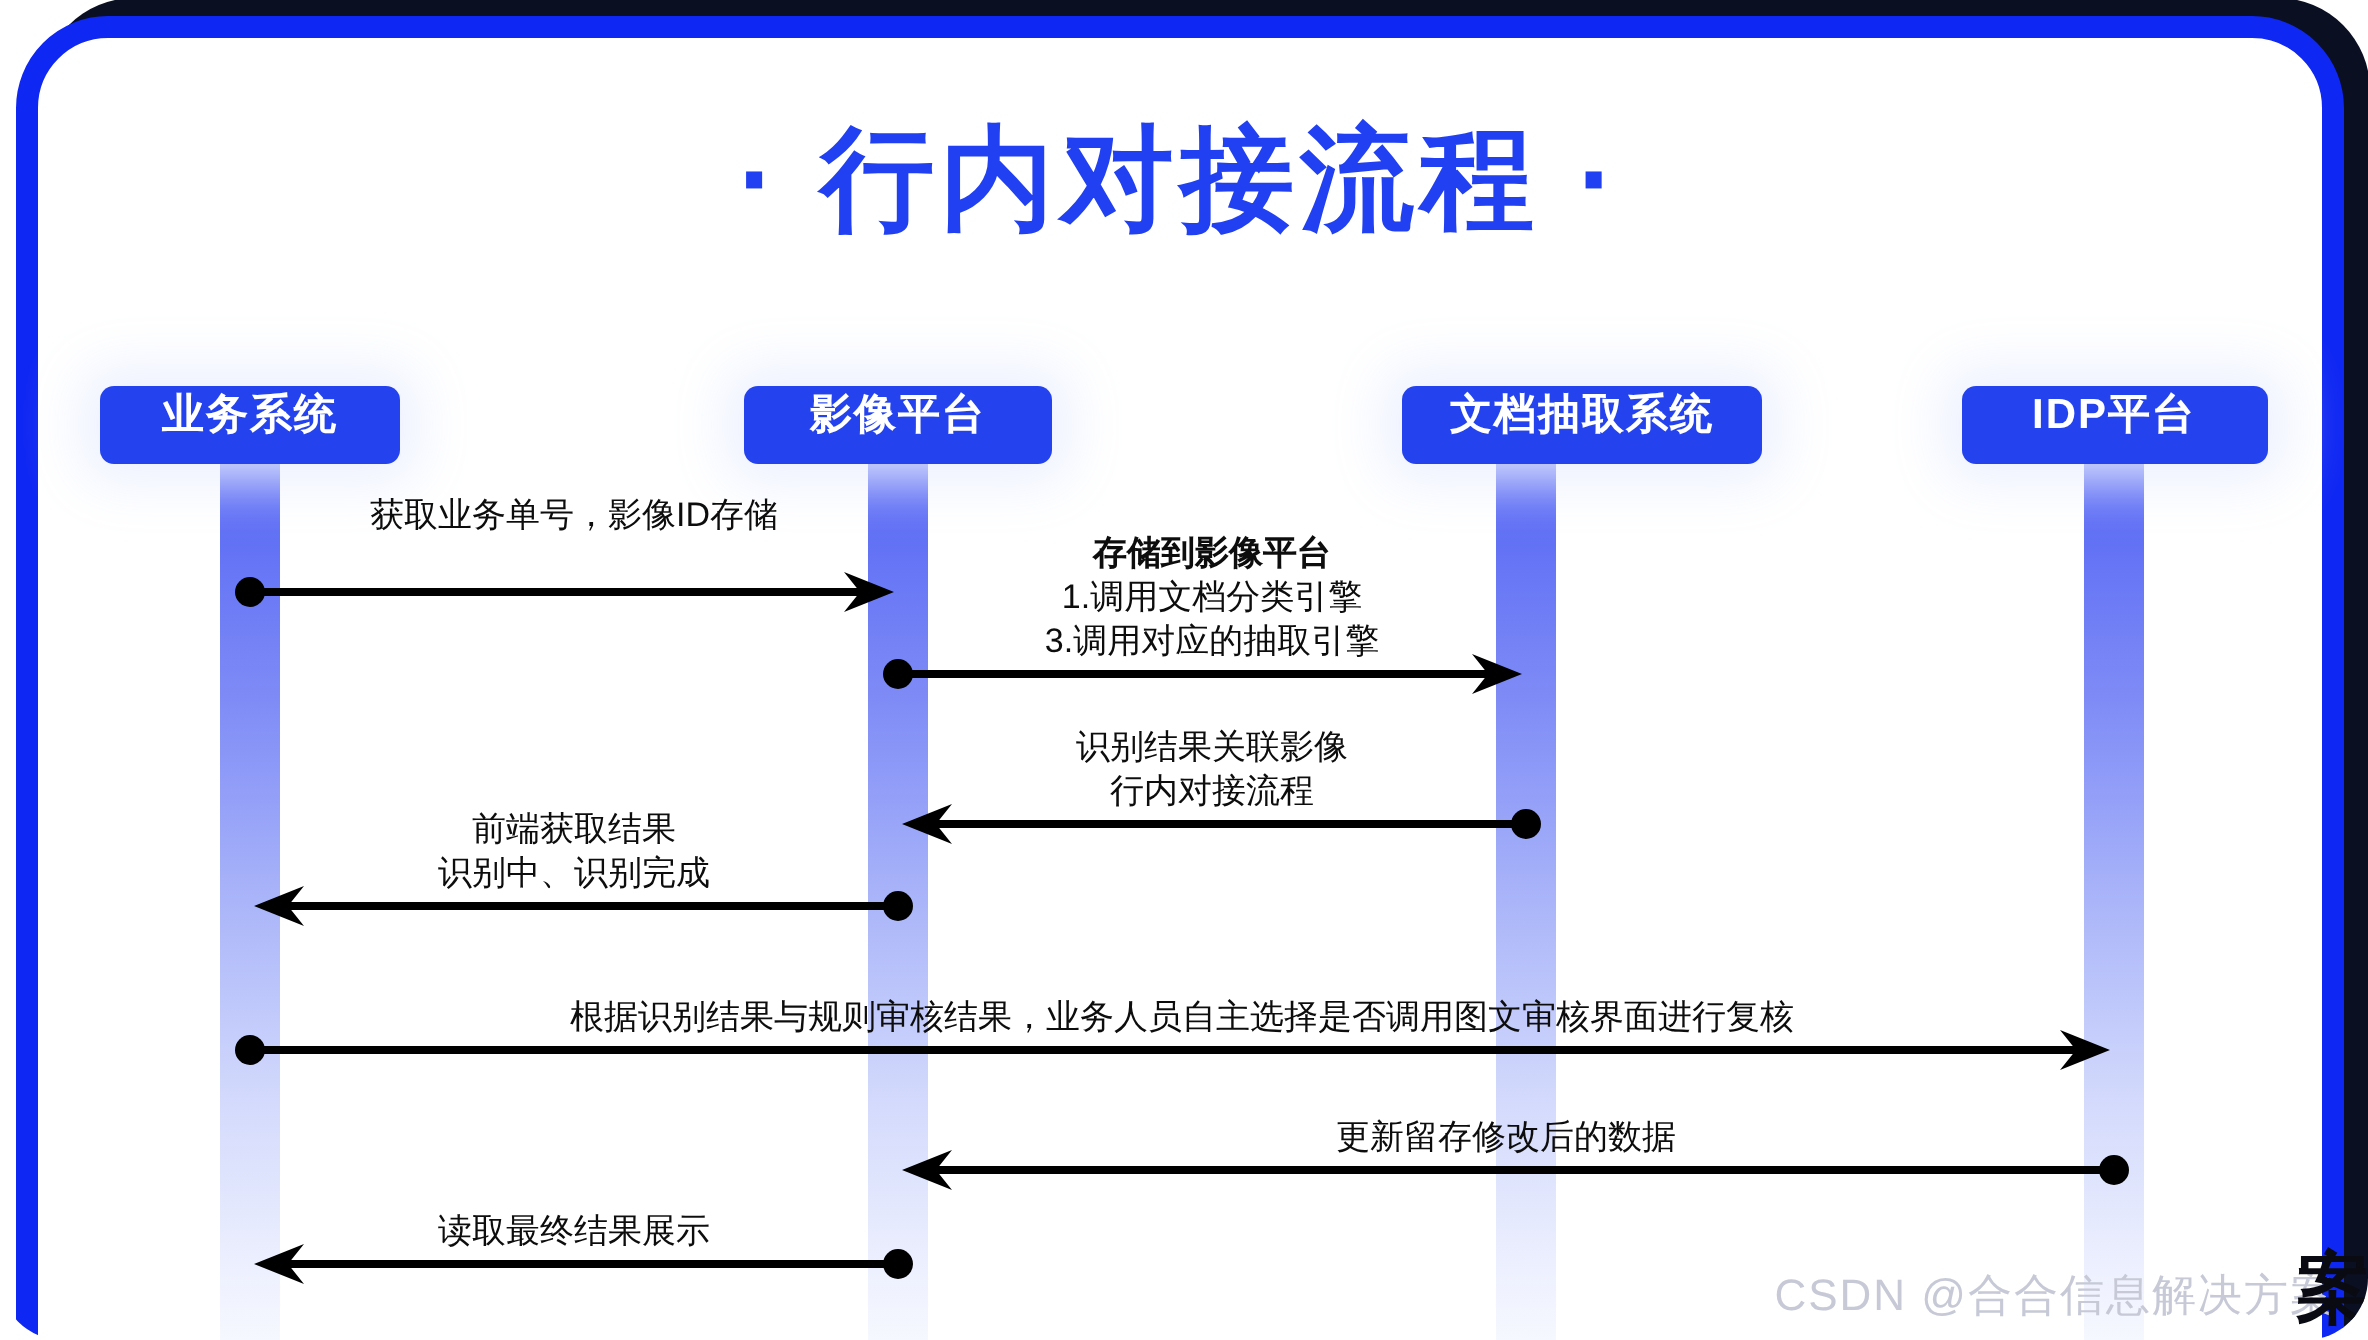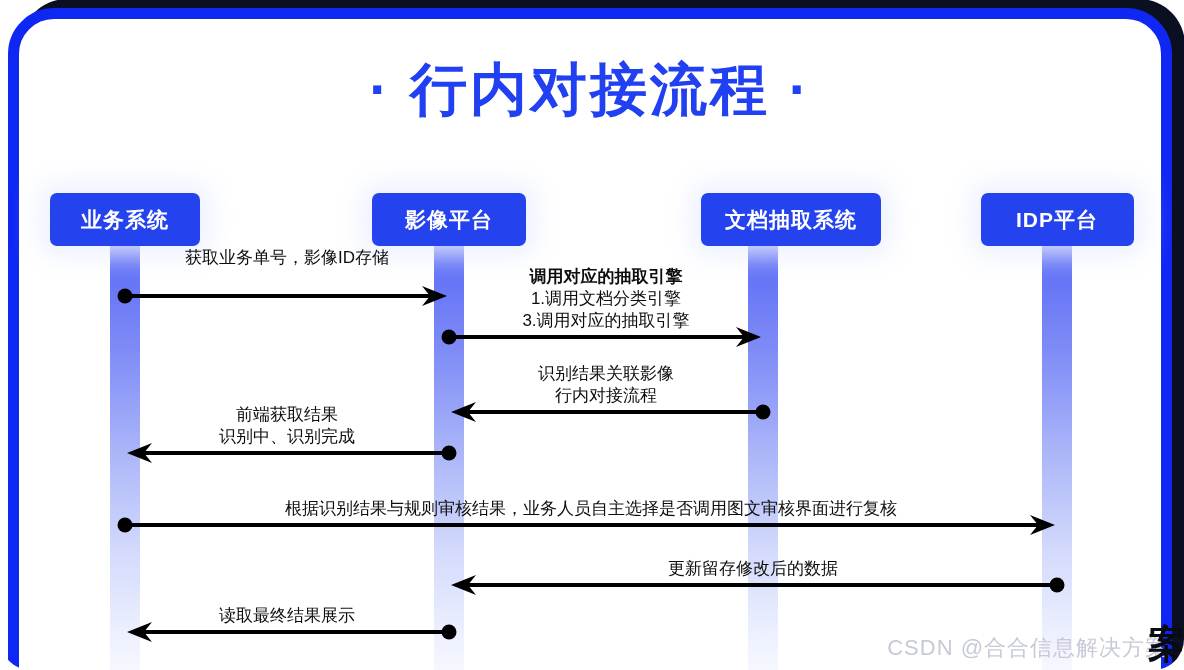--- a/index.html
+++ b/index.html
@@ -18,23 +18,23 @@
     position:absolute;left:8px;top:52px;width:1164px;text-align:center;
     font-size:57px;font-weight:900;color:#2140f2;letter-spacing:3px;z-index:2;
     white-space:nowrap;
   }
   .lifeline{
     position:absolute;top:231px;width:30px;height:439px;z-index:1;
     background:linear-gradient(180deg,#5162f2 0px,#5d6df5 26px,#7f8cf6 120px,
       #aab5f9 220px,#d3dafc 320px,#eceffe 400px,#f6f8ff 439px);
   }
   .actor{
-    position:absolute;top:193px;height:53px;z-index:2;
+    position:absolute;top:193px;height:39px;z-index:2;
     background:#2443ee;border-radius:7px;color:#ffffff;
-    display:flex;align-items:center;justify-content:center;
+    display:flex;justify-content:center;
     font-size:21px;font-weight:bold;letter-spacing:1px;
     box-shadow:0 0 26px 10px rgba(235,239,255,0.9);
   }
   .arrows{position:absolute;left:0;top:0;z-index:3;}
   .arrows line{stroke:#000;stroke-width:4;}
   .arrows circle{fill:#000;}
   .arrows path{fill:#000;}
   .msg-label{
     position:absolute;transform:translateX(-50%);z-index:4;
     text-align:center;font-size:17px;line-height:22px;color:#0d0d0d;white-space:nowrap;
@@ -112,21 +112,21 @@
         <line x1="449" y1="632" x2="143" y2="632"></line>
         <path d="M 127 632 L 152 622 L 144 632 L 152 642 Z"></path>
       </g>
     </svg>
 
   <div id="labels">
       <div class="msg-label" style="left: 287px; top: 247px;">
         <div>获取业务单号，影像ID存储</div>
       </div>
       <div class="msg-label" style="left: 606px; top: 266px;">
-        <div class="b">调用对应的抽取引擎</div>
+        <div class="b">存储到影像平台</div>
         <div>1.调用文档分类引擎</div>
         <div>3.调用对应的抽取引擎</div>
       </div>
       <div class="msg-label" style="left: 606px; top: 363px;">
         <div>识别结果关联影像</div>
         <div>行内对接流程</div>
       </div>
       <div class="msg-label" style="left: 287px; top: 404px;">
         <div>前端获取结果</div>
         <div>识别中、识别完成</div>

